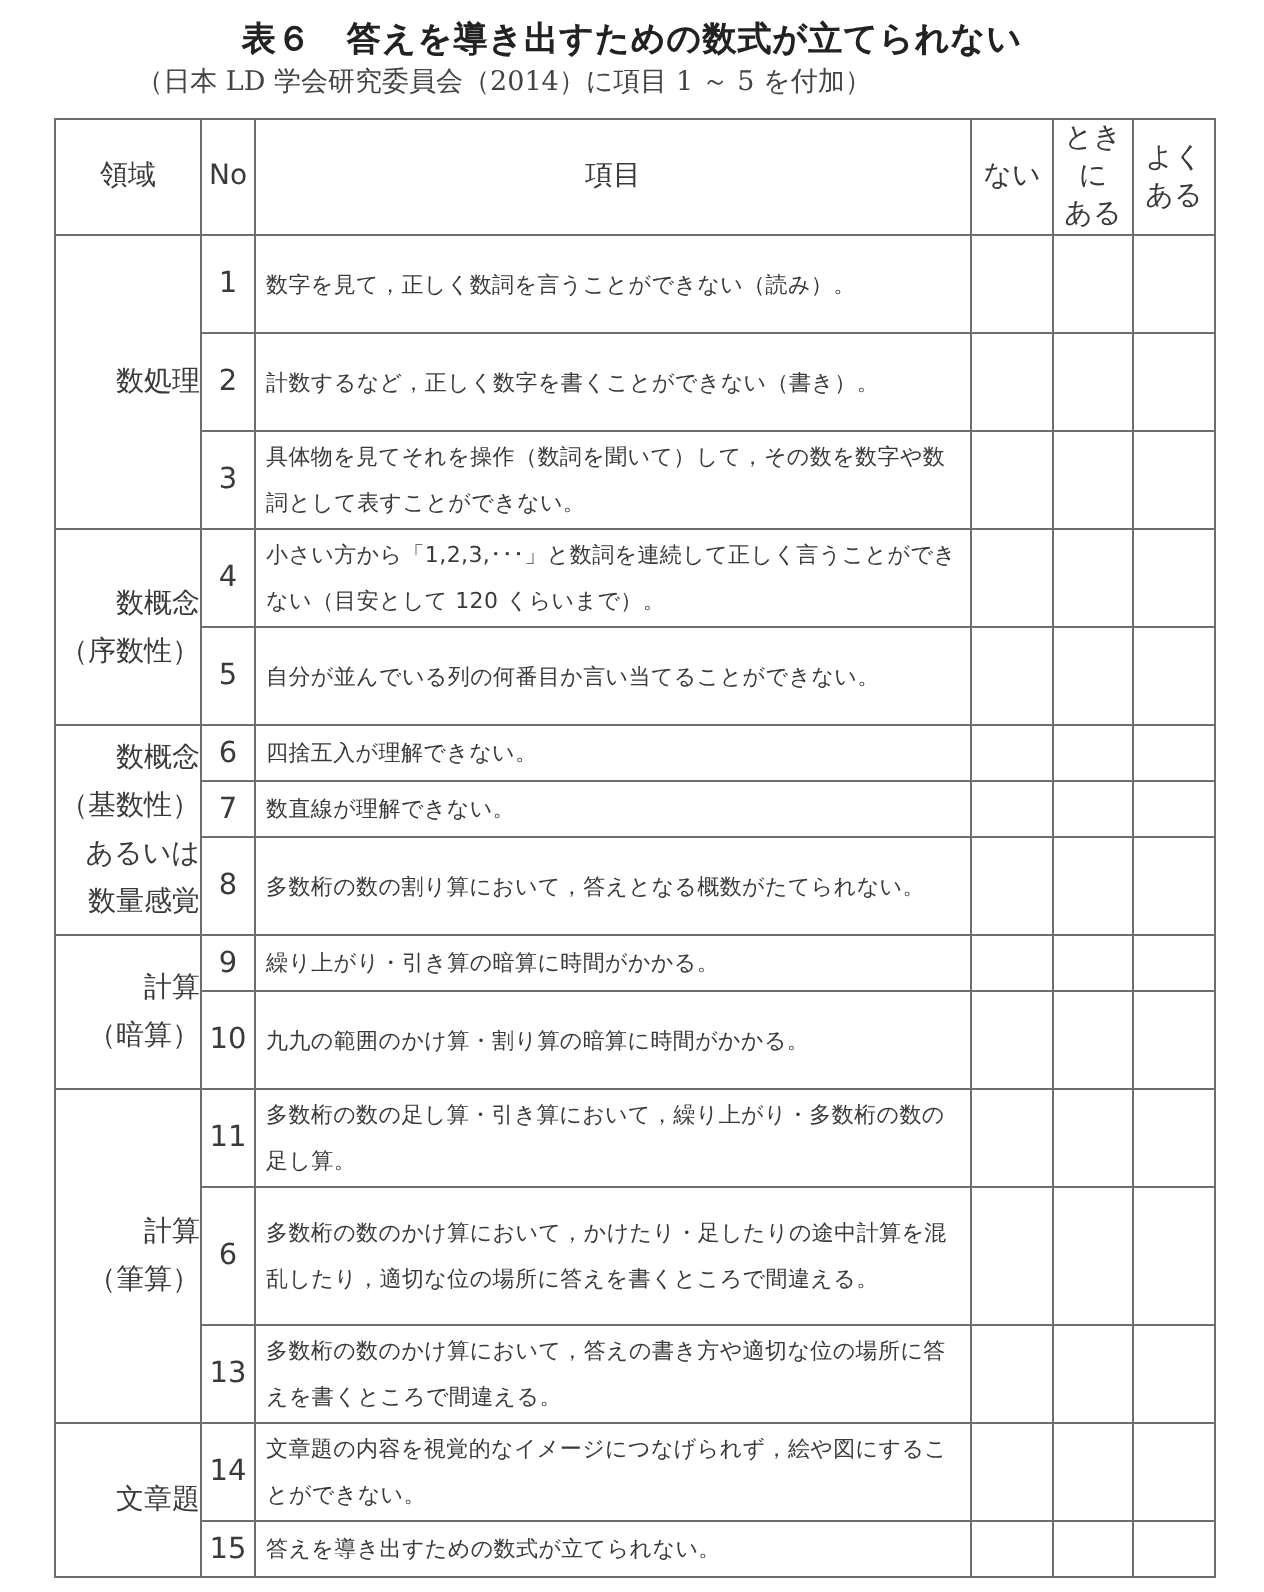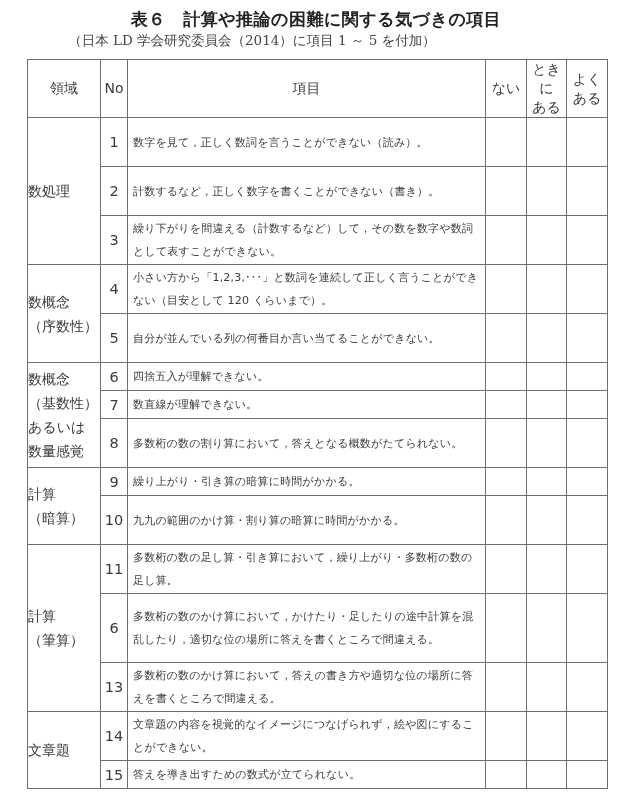--- a/index.html
+++ b/index.html
@@ -2,32 +2,32 @@
 <html><head>
 <meta charset="utf-8">
 <style>
   html, body { margin:0; padding:0; background:#ffffff; }
   body { width:632px; height:796px; position:relative; overflow:hidden; font-family:"DejaVu Sans", sans-serif; color:#333; }
   .title { position:absolute; left:0; width:632px; top:8px; text-align:center; font-size:17px; font-weight:bold; color:#222; letter-spacing:0.5px; }
   .subtitle { position:absolute; left:0; width:504px; top:32px; text-align:center; font-family:"DejaVu Serif", serif; font-size:13.5px; color:#444; }
   table { position:absolute; left:27px; top:59px; border-collapse:collapse; table-layout:fixed; width:580px; }
   td, th { border:1.5px solid #6e6e6e; padding:0; font-weight:normal; font-size:14px; color:#3a3a3a; }
   th { height:48px; text-align:center; vertical-align:middle; line-height:19px; }
-  td.domain { text-align:left; vertical-align:middle; line-height:24px; font-size:14px; }
+  td.domain { text-align:right; vertical-align:middle; line-height:24px; font-size:14px; }
   td.no { text-align:center; vertical-align:middle; font-size:14.5px; }
   td.item { text-align:left; vertical-align:middle; padding:0 3px 0 5px; line-height:23px; font-size:11px; letter-spacing:0.2px; }
   td.check { }
   tr.h2 td { height:48px; }
   tr.h1 td { height:27px; }
   tr.h3 td { height:68px;margin-top:32px; }
 </style>
 </head>
 <body>
 
-<div class="title">表６　計算や推論の困難に関する気づきの項目</div>
+<div class="title">表６　答えを導き出すための数式が立てられない</div>
 <div class="subtitle">（日本 LD 学会研究委員会（2014）に項目 1 ～ 5 を付加）</div>
 
 <table>
   <colgroup>
     <col style="width:73px">
       <col style="width:27px">
       <col style="width:358px">
       <col style="width:41px">
       <col style="width:40px">
       <col style="width:41px">
@@ -54,21 +54,21 @@
     </tr>
     <tr class="h2">
       <td class="no">2</td>
       <td class="item">計数するなど，正しく数字を書くことができない（書き）。</td>
       <td class="check"></td>
       <td class="check"></td>
       <td class="check"></td>
     </tr>
     <tr class="h2">
       <td class="no">3</td>
-      <td class="item">繰り下がりを間違える（計数するなど）して，その数を数字や数詞として表すことができない。</td>
+      <td class="item">具体物を見てそれを操作（数詞を聞いて）して，その数を数字や数詞として表すことができない。</td>
       <td class="check"></td>
       <td class="check"></td>
       <td class="check"></td>
     </tr>
 
     <tr class="h2">
       <td class="domain" rowspan="2"><span>数概念</span><br><span>（序数性）</span></td>
       <td class="no">4</td>
       <td class="item">小さい方から「1,2,3,･･･」と数詞を連続して正しく言うことができない（目安として 120 くらいまで）。</td>
       <td class="check"></td>

